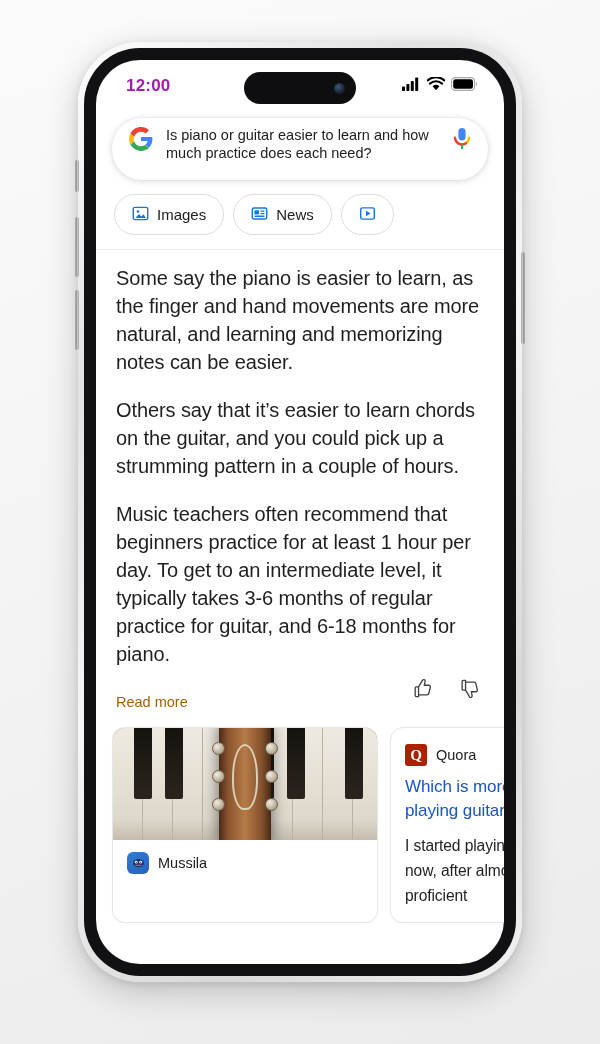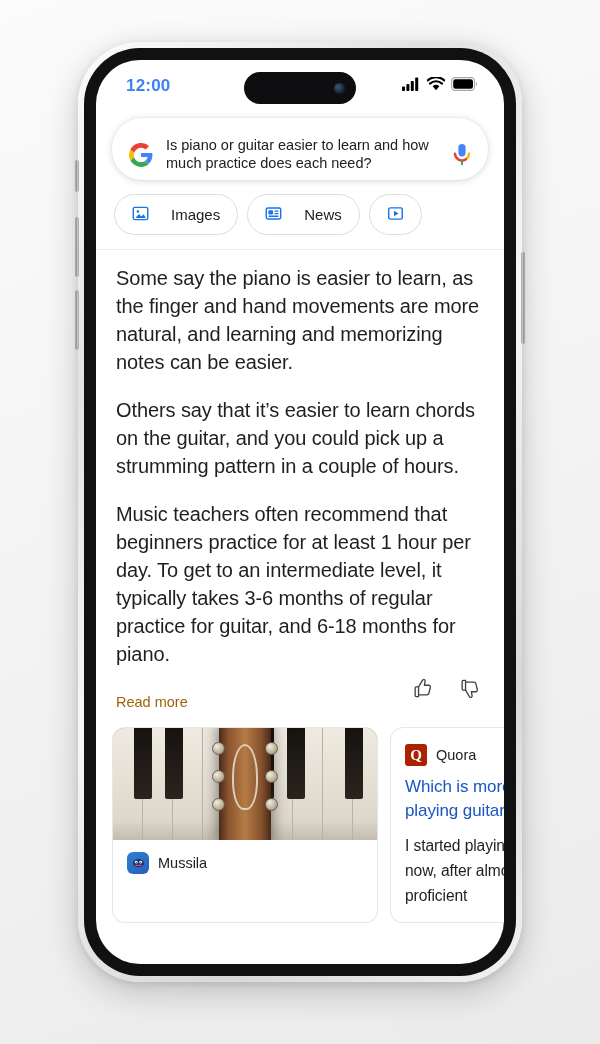--- a/index.html
+++ b/index.html
@@ -60,21 +60,21 @@
   .btn-power  { right: -3px; top: 210px; width: 4px; height: 92px;
                 background: linear-gradient(90deg, #9a9a9a 0%, #cfcfcf 30%, #8e8e8e 70%, #b9b9b9 100%); }
 
   
   #status-bar {
     position: relative;
     height: 52px;
     display: flex;
     align-items: center;
     padding: 0 26px;
-    color: #3b82f6;
+    color: #a21caf;
   }
   #status-time {
     font-size: 17px;
     font-weight: bold;
     letter-spacing: 0.2px;
     flex: 0 0 auto;
     margin-left: 4px;
   }
   #dynamic-island {
     position: absolute;
@@ -103,21 +103,21 @@
   }
 
   
   #search-bar {
     margin: 6px 16px 0 16px;
     background: #fff;
     border-radius: 30px;
     box-shadow: 0 1px 7px rgba(0,0,0,0.16), 0 0 0 0.5px rgba(0,0,0,0.04);
     min-height: 62px;
     display: flex;
-    align-items: flex-end;
+    align-items: flex-start;
     padding: 8px 14px 8px 16px;
   }
   #search-query {
     flex: 1;
     font-size: 14.5px;
     line-height: 18px;
     color: #202124;
     margin: 0 12px;
   }
 
@@ -126,21 +126,21 @@
     display: flex;
     gap: 9px;
     padding: 14px 0 14px 18px;
     overflow: hidden;
     white-space: nowrap;
   }
   .chip {
     flex: 0 0 auto;
     display: inline-flex;
     align-items: center;
-    gap: 22px;
+    gap: 8px;
     height: 41px;
     padding: 0 17px;
     border: 1px solid #dadce0;
     border-radius: 21px;
     background: #fff;
     font-size: 15px;
     color: #202124;
   }
 
   

